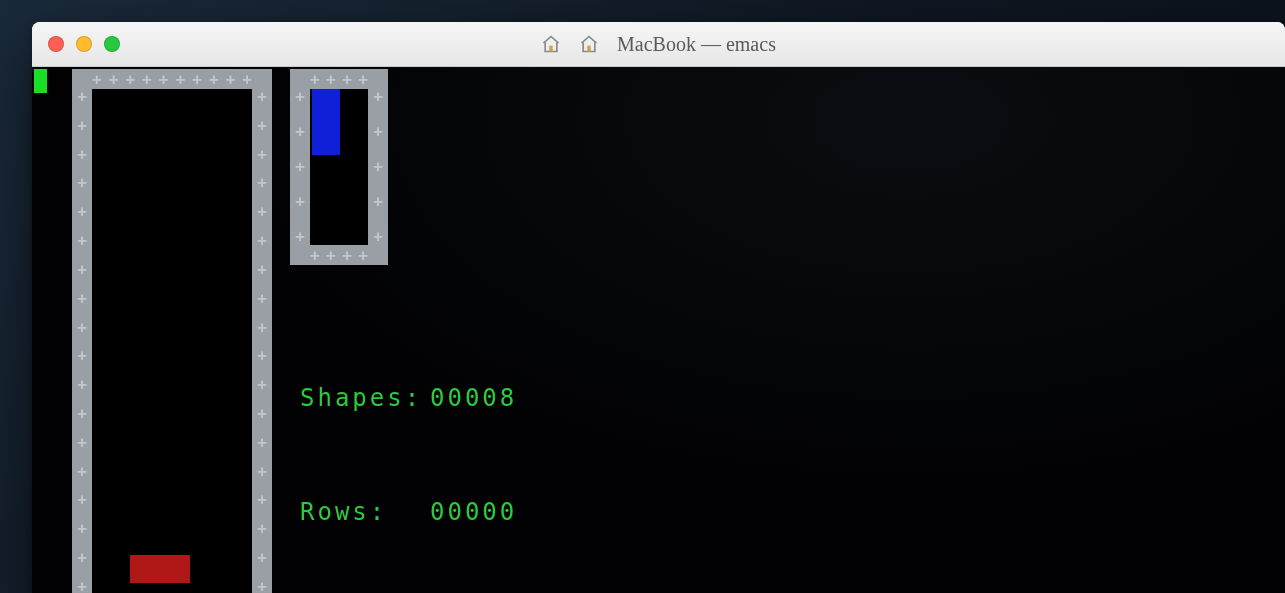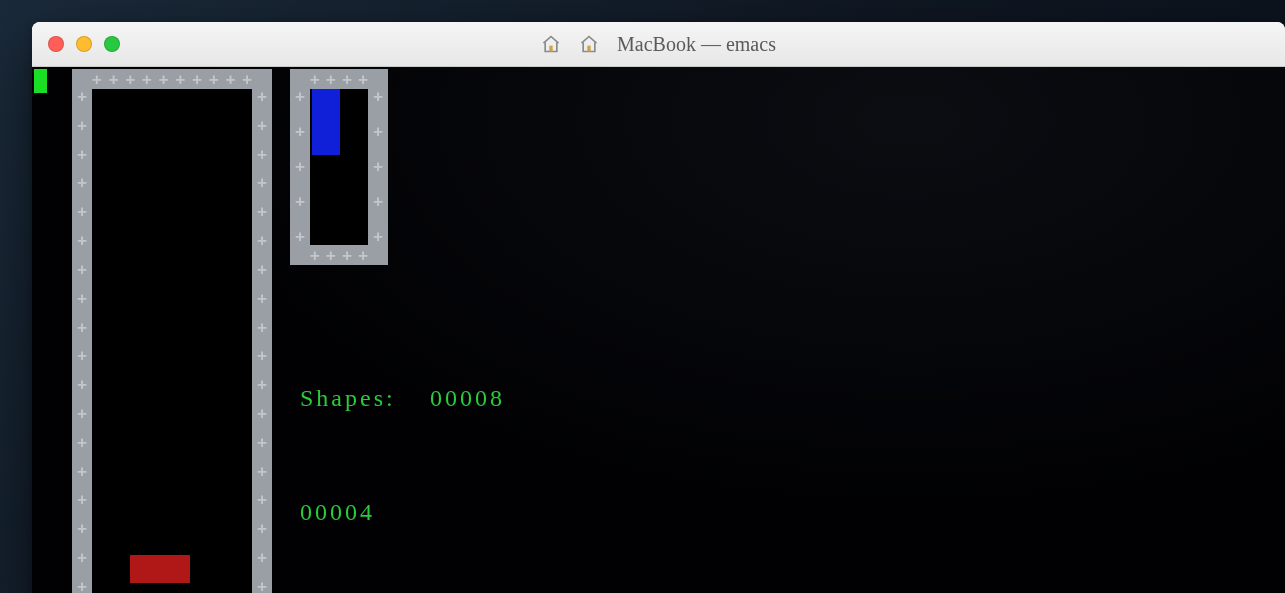--- a/index.html
+++ b/index.html
@@ -138,21 +138,21 @@
   .stats {
     position:absolute;
     left: 268px;
     top: 236px;
     color: var(--green);
     font-size: 24px;
     letter-spacing: 3px;
     line-height: 38px;
     white-space: pre;
   }
-  .stats .row { display:flex;font-family:Liberation Serif, serif; }
+  .stats .row { display:flex; }
   .stats .label { width: 130px; }
   .stats .value { }
 
 </style>
 </head>
 <body>
 
 <div class="window">
 
   <div class="titlebar">
@@ -288,19 +288,20 @@
         <div class="block blue" style="left:2px; top:0px; width:28px; height:66px;"></div>
       </div>
     </div>
 
     <div class="stats">
       <div class="row">
         <span class="label">Shapes:</span>
         <span class="value">00008</span>
       </div>
       <div class="row">
-        <span class="value">00004</span>
+        <span class="label">Rows:</span>
+        <span class="value">00000</span>
       </div>
       
     </div>
 
   </div>
 </div>
 
 </body></html>

